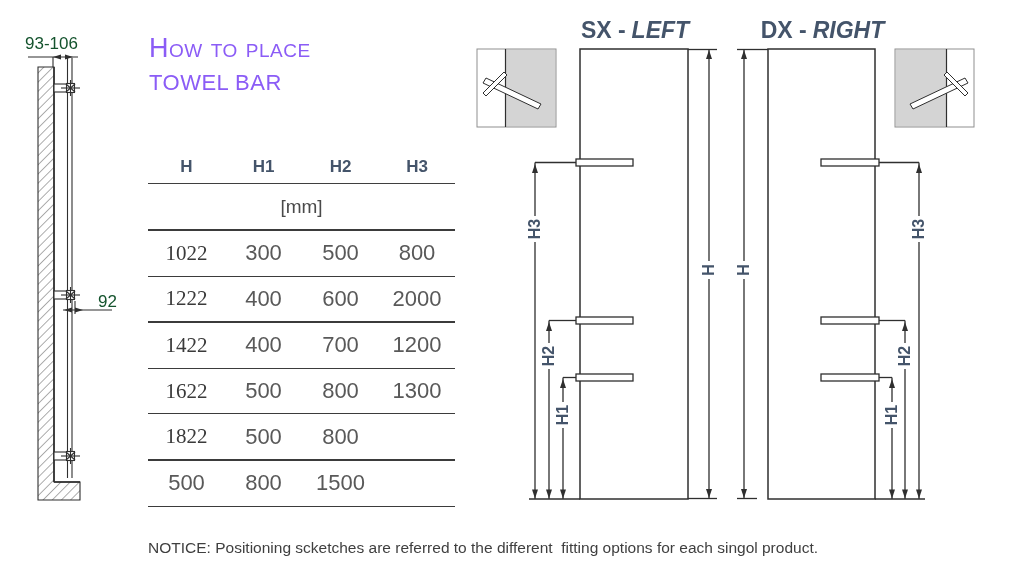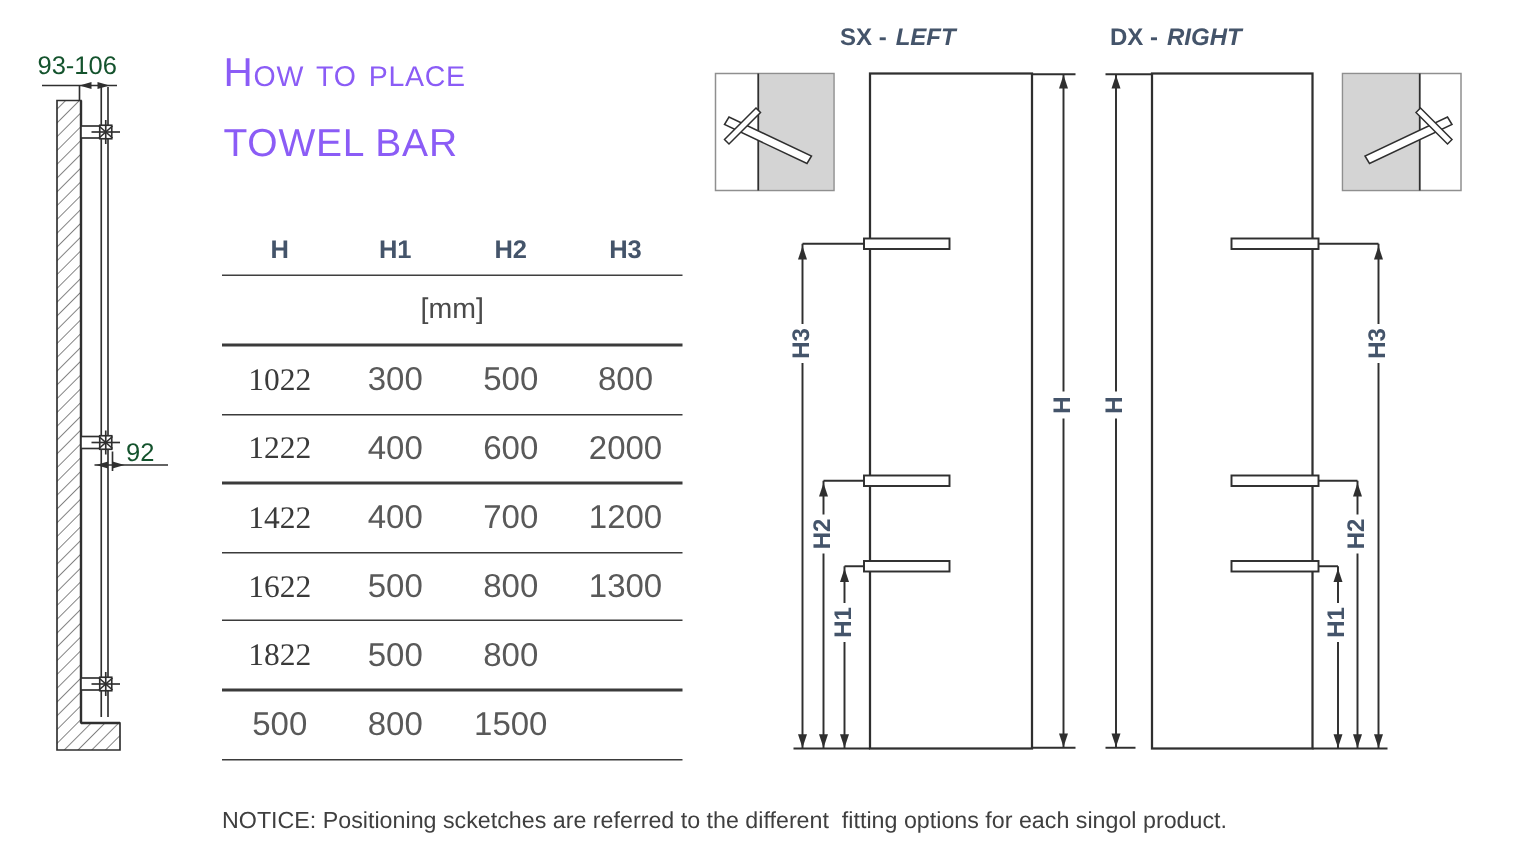--- a/index.html
+++ b/index.html
@@ -3,48 +3,48 @@
 <meta charset="utf-8">
 <style>
   html,body{margin:0;padding:0;background:#fff;}
   #canvas{position:relative;width:1018px;height:576px;background:#fff;overflow:hidden;
           font-family:"Liberation Sans",sans-serif;}
   svg{position:absolute;left:0;top:0;}
   .abs{position:absolute;}
   
   #title-block{left:149px;top:34px;color:#8b5cf6;line-height:1.05;}
   #title-line1{font-size:27px;font-variant:small-caps;letter-spacing:0.5px;}
-  #title-line2{font-size:26px;letter-spacing:0.5px;margin-top:20px;}
+  #title-line2{font-size:22px;letter-spacing:0.5px;margin-top:9px;}
   
   #spec-table{left:148px;top:150px;width:307px;color:#595959;}
   .t-head{display:grid;grid-template-columns:77px 77px 77px 76px;height:33px;
           border-bottom:1.4px solid #3f3f3f;}
   .t-head div{display:flex;align-items:center;justify-content:center;
           font-weight:bold;font-size:17px;color:#44546a;}
   .t-unit{height:45px;display:flex;align-items:center;justify-content:center;
           font-size:19px;color:#4a4a4a;border-bottom:2.6px solid #3b3b3b;}
   .t-row{display:grid;grid-template-columns:77px 77px 77px 76px;height:44.6px;
           border-bottom:1.8px solid #3b3b3b;}
   .t-row.thick{border-bottom-width:2.6px;}
   .t-row div{display:flex;align-items:center;justify-content:center;font-size:22px;}
   .t-row .hcol{font-family:"Liberation Serif",serif;font-weight:normal;font-size:21px;color:#3a3a3a;}
   
-  .diag-title{font-size:16px;font-weight:bold;color:#44546a;text-align:left;white-space:nowrap;}
+  .diag-title{font-size:23px;font-weight:bold;color:#44546a;text-align:center;white-space:nowrap;}
   .diag-title .it{font-style:italic;margin-left:6px;}
   #sx-title{left:560px;top:17px;width:150px;}
   #dx-title{left:740px;top:17px;width:165px;}
   
   .vlabel{position:absolute;width:60px;height:20px;display:flex;align-items:center;
           justify-content:center;transform:rotate(-90deg);font-weight:bold;font-size:16px;
           color:#44546a;pointer-events:none;}
   .vlabel span{background:#fff;padding:0 3px;}
   
   .dimtext{font-size:17px;font-weight:400;color:#14532d;white-space:nowrap;}
   #dim-range{left:25px;top:34px;}
-  #dim-offset{left:84px;top:292px;}
+  #dim-offset{left:98px;top:292px;}
   
   #notice{left:148px;top:539px;font-size:15.5px;color:#3f3f3f;white-space:pre;}
 </style>
 </head>
 <body>
 
 <div id="canvas">
 
   <svg width="1018" height="576" viewBox="0 0 1018 576">
     <defs>

